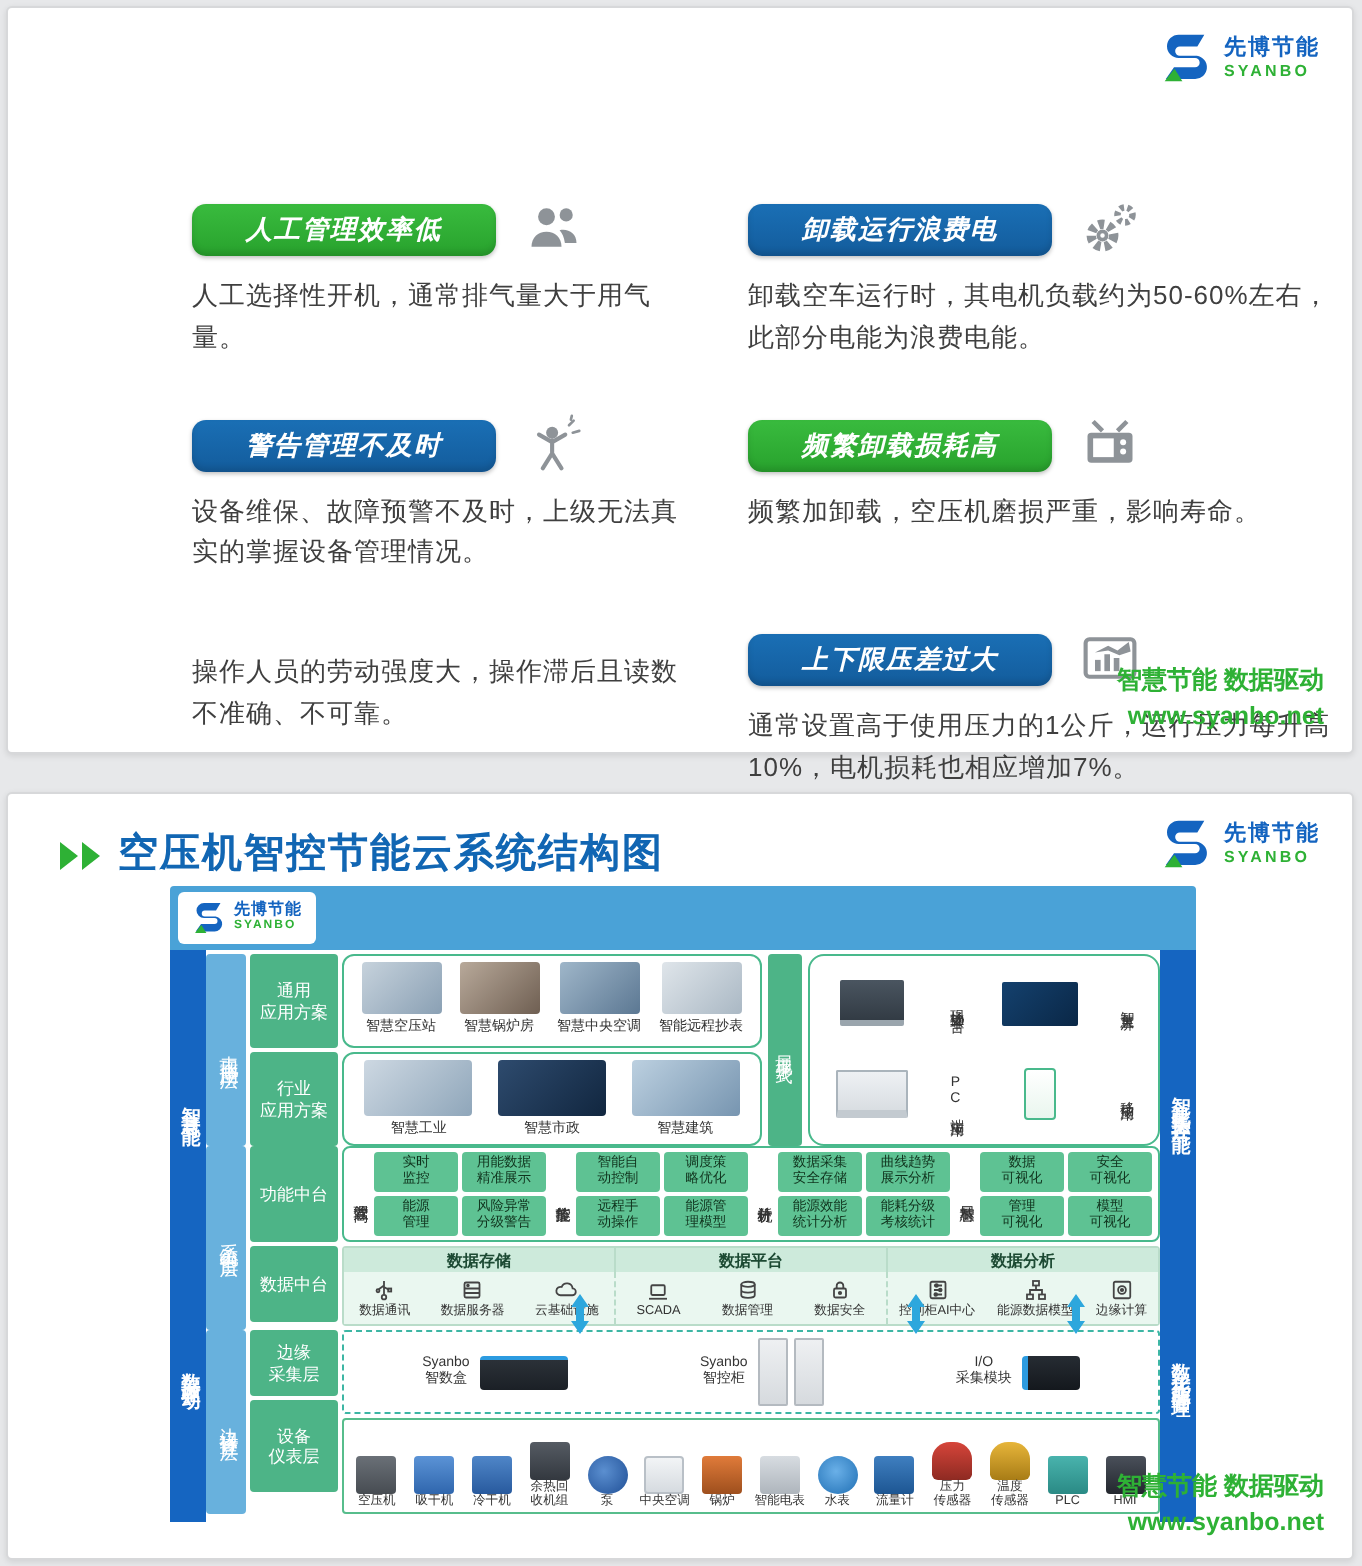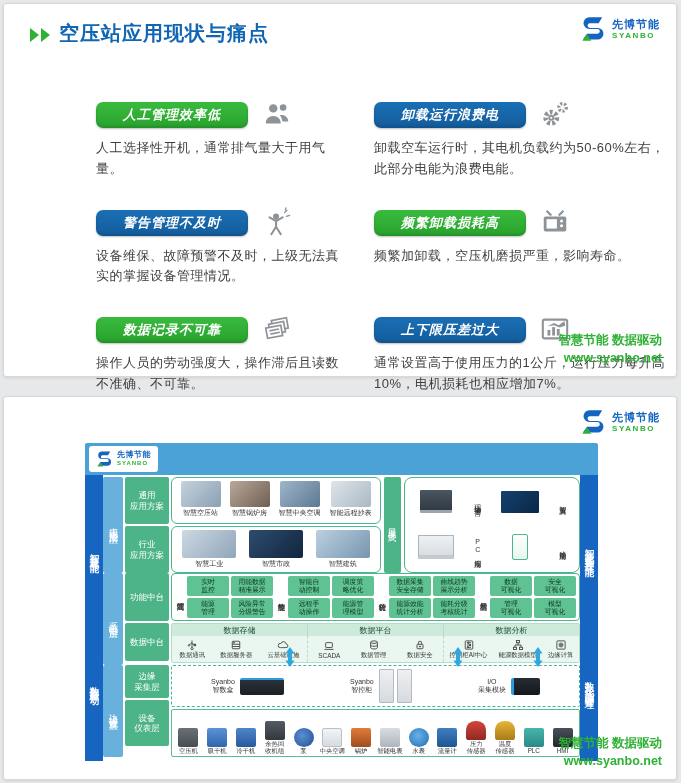--- a/index.html
+++ b/index.html
@@ -80,21 +80,21 @@
 
   
   #rowB{height:92px}
   .fp-content{height:48px;border:1px solid #49b98c;border-radius:4px;display:flex;gap:3px;padding:2px 3px;box-sizing:border-box}
   .fp-group{display:flex;gap:2px;flex:1}
   .fp-label{width:10px;display:flex;align-items:center;justify-content:center;font-size:7.5px;color:#333}
   .fp-grid{flex:1;display:grid;grid-template-columns:1fr 1fr;gap:2px}
   .fp-box{background:#5ec293;color:#10331d;display:flex;align-items:center;justify-content:center;text-align:center;font-size:6.8px;line-height:1.15;white-space:pre-line;border-radius:2px;padding:1px}
   .dp-content{height:40px;display:flex;flex-direction:column;border:1px solid #b9dcc9;box-sizing:border-box;border-radius:2px}
   .dp-heads{display:flex;height:12px;background:#cdeadb}
-  .dp-head{flex:1;display:flex;align-items:center;justify-content:center;font-size:8px;color:#1c4a33;border-right:1px solid #b9dcc9;font-weight:normal}
+  .dp-head{flex:1;display:flex;align-items:center;justify-content:center;font-size:8px;color:#1c4a33;border-right:1px solid #b9dcc9;font-weight:bold}
   .dp-head:last-child{border-right:none}
   .dp-items{flex:1;display:flex;background:#eaf7f0}
   .dp-sec{flex:1;display:flex;justify-content:space-around;align-items:center;border-right:1px dashed #b9dcc9}
   .dp-sec:last-child{border-right:none}
   .dp-item{display:flex;flex-direction:column;align-items:center;gap:0}
   .dp-icon{width:12px;height:12px;color:#444}
   .dp-icon svg{width:100%;height:100%}
   .dp-cap{font-size:6.4px;color:#333;white-space:nowrap}
 
   
@@ -125,27 +125,20 @@
   .e13{background:linear-gradient(#49b3ad,#2a8a85)}
   .e14{background:linear-gradient(#4a505a,#23272e)}
 
   .varrow{position:absolute;width:10px;height:20px;z-index:3}
   .varrow svg{width:100%;height:100%}
 </style>
 </head>
 <body>
 
 <div class="card" id="card1">
-  <div class="slide-head">
-    <span class="chevs">
-        <span class="chev"></span>
-        <span class="chev"></span>
-      </span>
-    <span class="slide-title">空压站应用现状与痛点</span>
-  </div>
   <div class="logo">
     <svg viewBox="0 0 24 24">
         <path fill="#1464c0" d="M19 2H8a5 5 0 0 0 0 10h7a2 2 0 0 1 0 4H6l-3.5 5H15a5 5 0 0 0 .8-9.95H8.5a2 2 0 0 1 0-4H16z"></path>
         <path fill="#2eb135" d="M2 22l4.2-5.4L9.6 22z"></path>
       </svg>
     <span class="logo-text">
       <span class="logo-cn">先博节能</span>
       <span class="logo-en">SYANBO</span>
     </span>
   </div>
@@ -205,31 +198,20 @@
               <circle cx="23" cy="15" r="1.6" fill="#fff"></circle>
               <circle cx="23" cy="20" r="1.6" fill="#fff"></circle>
               <path d="M12 9L7 4M20 9l5-5" stroke="currentColor" stroke-width="2.4" fill="none"></path>
             </svg>
         </span>
       </div>
       <div class="pp-desc">频繁加卸载，空压机磨损严重，影响寿命。</div>
     </div>
 
     <div>
-      <div class="pp-head">
-        <div class="pill green">数据记录不可靠</div>
-        <span class="pp-icon">
-          <svg viewBox="0 0 32 32" fill="#fff" stroke="currentColor" stroke-width="1.8">
-              <path d="M10 7l16-3 2 11-16 3z"></path>
-              <path d="M7 11l16-3 2 11-16 3z"></path>
-              <path d="M4 15l16-3 2 11-16 3z"></path>
-              <path d="M8 18l10-2M9 21.5l10-2" fill="none"></path>
-            </svg>
-        </span>
-      </div>
       <div class="pp-desc">操作人员的劳动强度大，操作滞后且读数不准确、不可靠。</div>
     </div>
 
     <div>
       <div class="pp-head">
         <div class="pill blue">上下限压差过大</div>
         <span class="pp-icon">
           <svg viewBox="0 0 32 32" fill="currentColor">
               <rect x="3" y="6" width="26" height="20" rx="2" fill="none" stroke="currentColor" stroke-width="2.2"></rect>
               <rect x="8" y="17" width="3" height="6"></rect>
@@ -243,20 +225,27 @@
     </div>
   </div>
 
   <div class="footer">
     <div>智慧节能 数据驱动</div>
     <a href="#">www.syanbo.net</a>
   </div>
 </div>
 
 <div class="card" id="card2">
+  <div class="slide-head">
+    <span class="chevs">
+        <span class="chev"></span>
+        <span class="chev"></span>
+      </span>
+    <span class="slide-title">空压机智控节能云系统结构图</span>
+  </div>
   <div class="logo">
     <svg viewBox="0 0 24 24">
         <path fill="#1464c0" d="M19 2H8a5 5 0 0 0 0 10h7a2 2 0 0 1 0 4H6l-3.5 5H15a5 5 0 0 0 .8-9.95H8.5a2 2 0 0 1 0-4H16z"></path>
         <path fill="#2eb135" d="M2 22l4.2-5.4L9.6 22z"></path>
       </svg>
     <span class="logo-text">
       <span class="logo-cn">先博节能</span>
       <span class="logo-en">SYANBO</span>
     </span>
   </div>

